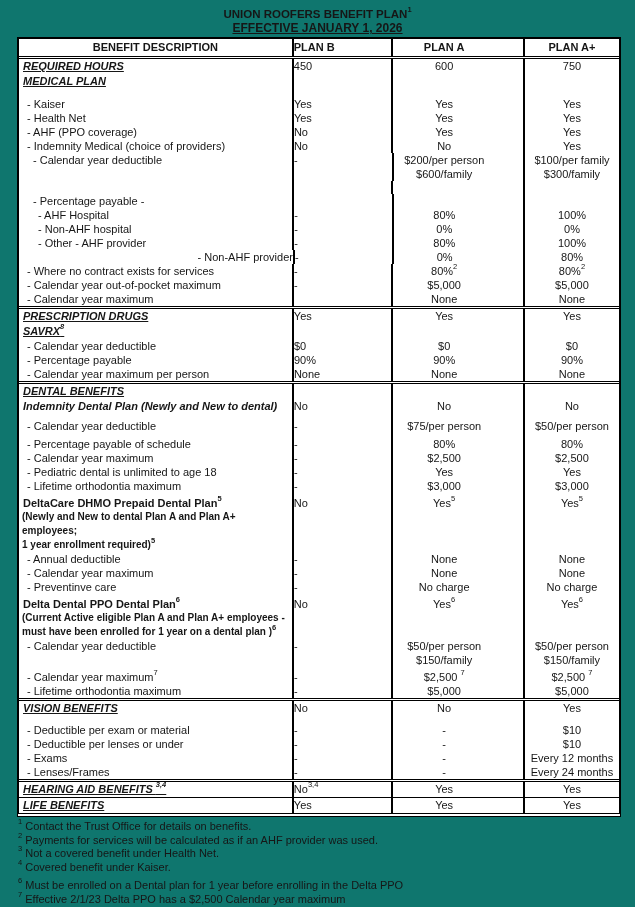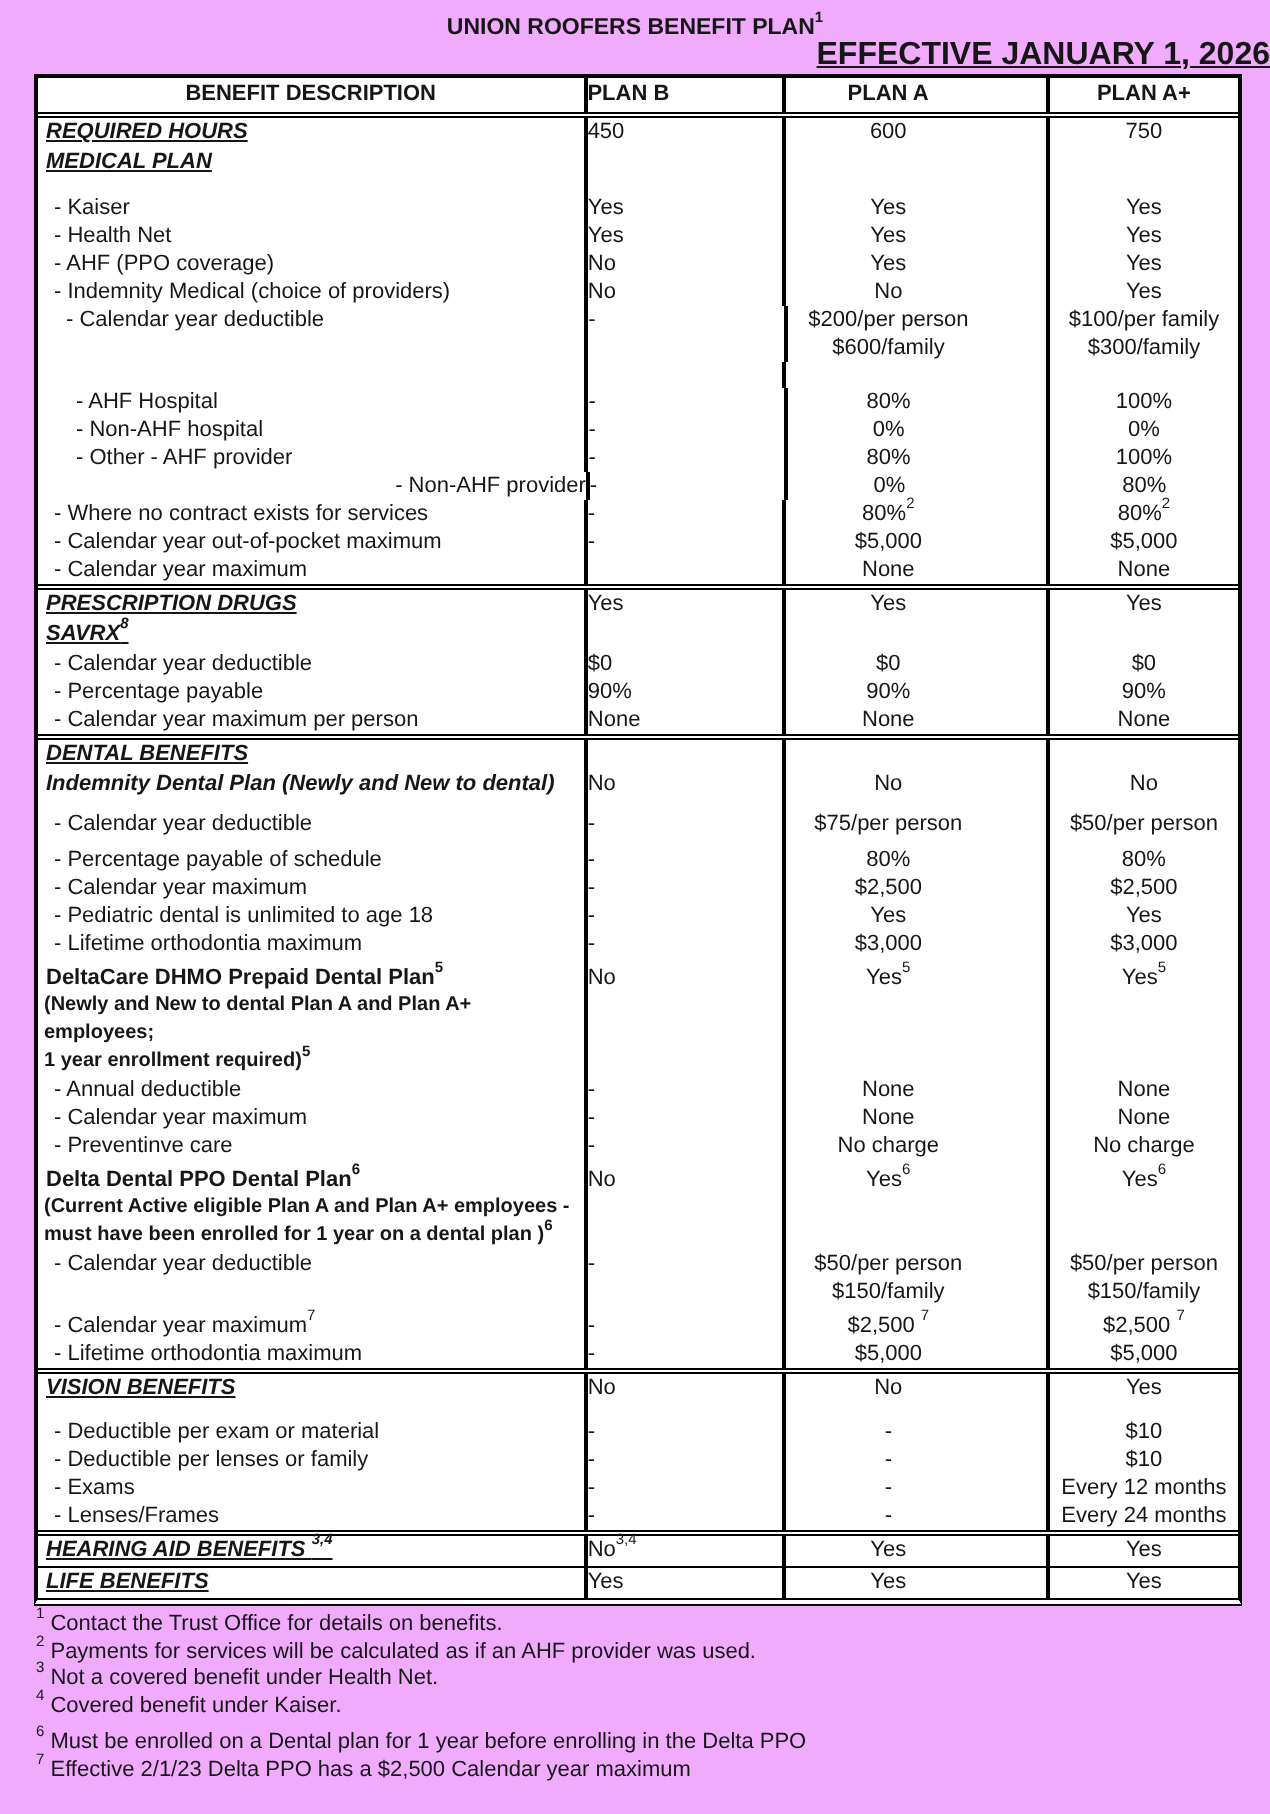--- a/index.html
+++ b/index.html
@@ -1,19 +1,19 @@
 <!DOCTYPE html>
 <html><head>
 <meta charset="utf-8">
 <style>
   html,body{margin:0;padding:0;}
   body{width:635px;height:907px;background:#f7f7f5;font-family:"Liberation Sans",sans-serif;color:#161616;overflow:hidden;}
-  .page{width:635px;height:907px;background:#f0abfc;box-sizing:border-box;}
+  .page{width:635px;height:907px;background:#0f766e;box-sizing:border-box;}
   .title{ text-align:center;font-weight:bold;font-size:11.5px;line-height:14px;padding-top:7px;}
-  .subtitle{text-align:right;font-weight:bold;font-size:16px;line-height:14px;text-decoration:underline;}
+  .subtitle{text-align:center;font-weight:bold;font-size:12px;line-height:14px;text-decoration:underline;}
   .btable{margin:2px 14px 0 17px;border:2px solid #000;border-bottom:4px double #000;background:#fff;}
   .row{display:flex;align-items:stretch;min-height:14px;font-size:11px;line-height:14px;}
   .cell{box-sizing:border-box;}
   .c0{width:47.7%;text-align:left;padding-left:4px;}
   .c1{width:17.4%;border-left:2px solid #000;text-align:left;}
   .c2{width:18.1%;border-left:2px solid #000;text-align:center;}
   .c3{width:16.8%;border-left:2px solid #000;text-align:center;margin-left:28px;}
   .hrow{font-weight:bold;min-height:17px;line-height:17px;border-bottom:3px double #000;}
   .hrow .c0{text-align:center;padding-left:0;}
   .section{min-height:15px;}
@@ -95,20 +95,26 @@
           <div class="cell c2 val">$200/per person<br>$600/family</div>
           <div class="cell c3 val">$100/per family<br>$300/family</div>
         </div>
         <div class="row spacer" style="min-height: 13px;">
           <div class="cell c0"></div>
           <div class="cell c1"></div>
           <div class="cell c2"></div>
           <div class="cell c3"></div>
         </div>
         <div class="row item">
+          <div class="cell c0 lab ind2">- Percentage payable -</div>
+          <div class="cell c1 val"></div>
+          <div class="cell c2 val"></div>
+          <div class="cell c3 val"></div>
+        </div>
+        <div class="row item">
           <div class="cell c0 lab ind3">- AHF Hospital</div>
           <div class="cell c1 val">-</div>
           <div class="cell c2 val">80%</div>
           <div class="cell c3 val">100%</div>
         </div>
         <div class="row item">
           <div class="cell c0 lab ind3">- Non-AHF hospital</div>
           <div class="cell c1 val">-</div>
           <div class="cell c2 val">0%</div>
           <div class="cell c3 val">0%</div>
@@ -329,21 +335,21 @@
           <div class="cell c2"></div>
           <div class="cell c3"></div>
         </div>
         <div class="row item">
           <div class="cell c0 lab ind1">- Deductible per exam or material</div>
           <div class="cell c1 val">-</div>
           <div class="cell c2 val">-</div>
           <div class="cell c3 val">$10</div>
         </div>
         <div class="row item">
-          <div class="cell c0 lab ind1">- Deductible per lenses or family</div>
+          <div class="cell c0 lab ind1">- Deductible per lenses or under</div>
           <div class="cell c1 val">-</div>
           <div class="cell c2 val">-</div>
           <div class="cell c3 val">$10</div>
         </div>
         <div class="row item">
           <div class="cell c0 lab ind1">- Exams</div>
           <div class="cell c1 val">-</div>
           <div class="cell c2 val">-</div>
           <div class="cell c3 val">Every 12 months</div>
         </div>

